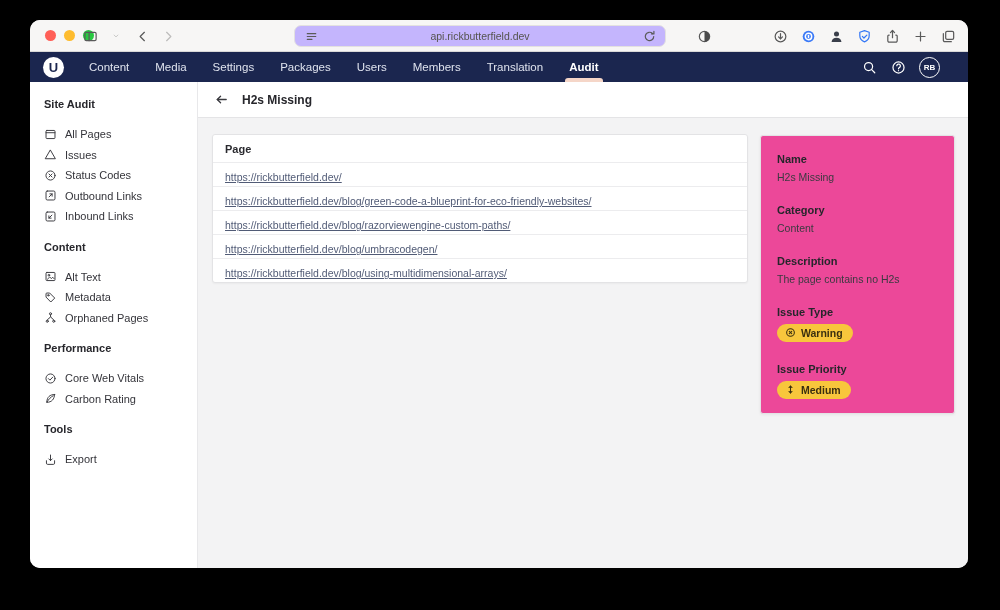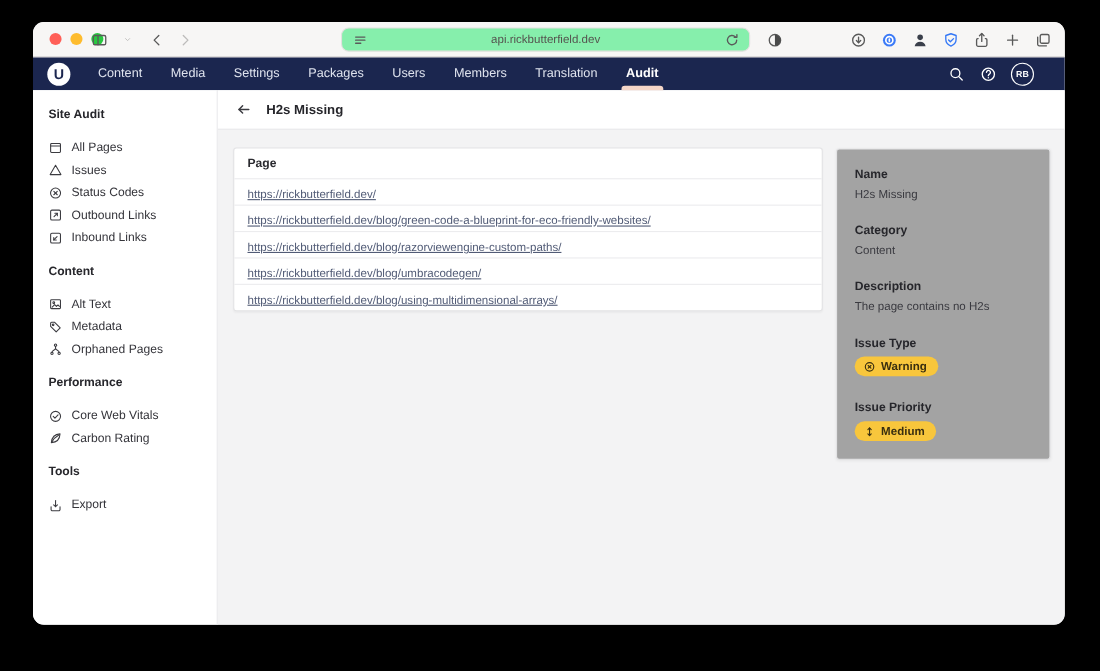--- a/index.html
+++ b/index.html
@@ -18,22 +18,22 @@
     background:#f7f6f5; border-bottom:1px solid #d9d8d7;
   }
   .traffic { position:absolute; left:15px; top:10px; display:flex; gap:8px; }
   .light { width:11px; height:11px; border-radius:50%; }
   .chrome-icons-left { position:absolute; left:52px; top:8px; display:flex; align-items:center; gap:10px; }
   .chrome-icon { width:16px; height:16px; display:inline-flex; align-items:center; justify-content:center; }
   .chrome-icon svg { width:15px; height:15px; stroke:#5a5a5a; fill:none; stroke-width:1.3; stroke-linecap:round; stroke-linejoin:round; }
   .chrome-icon.dim svg { stroke:#bdbcbb; }
   .chrome-icon.small svg { width:10px; height:10px; }
   .urlbar {
-    position:absolute; left:280px; top:5px; width:372px; height:22px;
-    background:#86efac; border:1px solid #e3e1e0; border-radius:7px;
+    position:absolute; left:264px; top:5px; width:372px; height:22px;
+    background:#c4b5fd; border:1px solid #e3e1e0; border-radius:7px;
     display:flex; align-items:center; padding:0 8px;
   }
   .urlbar .url-text { flex:1; text-align:center; font-size:10.5px; color:#55544f; }
   .chrome-icons-right { position:absolute; right:12px; top:8px; display:flex; align-items:center; gap:12px; }
   .contrast-slot { position:absolute; left:666px; top:8px; }
 
   
   .topnav {
     height:30px; flex:0 0 30px; background:#1b264f;
     display:flex; align-items:center; color:#e9ebf3;
@@ -90,30 +90,30 @@
     background:#fff; border:1px solid #e3e3e5; border-radius:3px;
     box-shadow:0 1px 2px rgba(0,0,0,.04);
   }
   .table-head { padding:8px 12px 7px; font-size:11px; font-weight:bold; color:#2a2a2f; border-bottom:1px solid #ececee; }
   .table-row { padding:4px 12px 1px; border-bottom:1px solid #ececee; }
   .table-row:last-child { border-bottom:none; }
   .table-row a { font-size:10.5px; color:#515b76; text-decoration:underline; cursor:pointer; }
 
   .detail-card {
     position:absolute; right:13px; top:17px; width:195px;
-    background:#a3a3a3; border:1px solid #e3e3e5; border-radius:3px;
+    background:#ec4899; border:1px solid #e3e3e5; border-radius:3px;
     box-shadow:0 1px 3px rgba(0,0,0,.06);
     padding:17px 16px 14px;
   }
   .field { margin-bottom:21px; }
   .field:last-child { margin-bottom:0; }
   .field .flabel { font-size:11px; font-weight:bold; color:#26262b; margin-bottom:6px; }
   .field .fvalue { font-size:10.5px; color:#3a3a40; }
   .badge {
-    display:inline-flex; align-items:flex-end; gap:5px;
+    display:inline-flex; align-items:flex-start; gap:5px;
     background:#f8c63c; border-radius:10px; padding:3px 10px 3px 8px;
     font-size:10.5px; font-weight:bold; color:#3a2f10;
   }
   .badge svg { width:11px; height:11px; stroke:#3a2f10; fill:none; stroke-width:1.5; stroke-linecap:round; stroke-linejoin:round; }
 </style>
 </head>
 <body>
 
 <div class="window">
 

